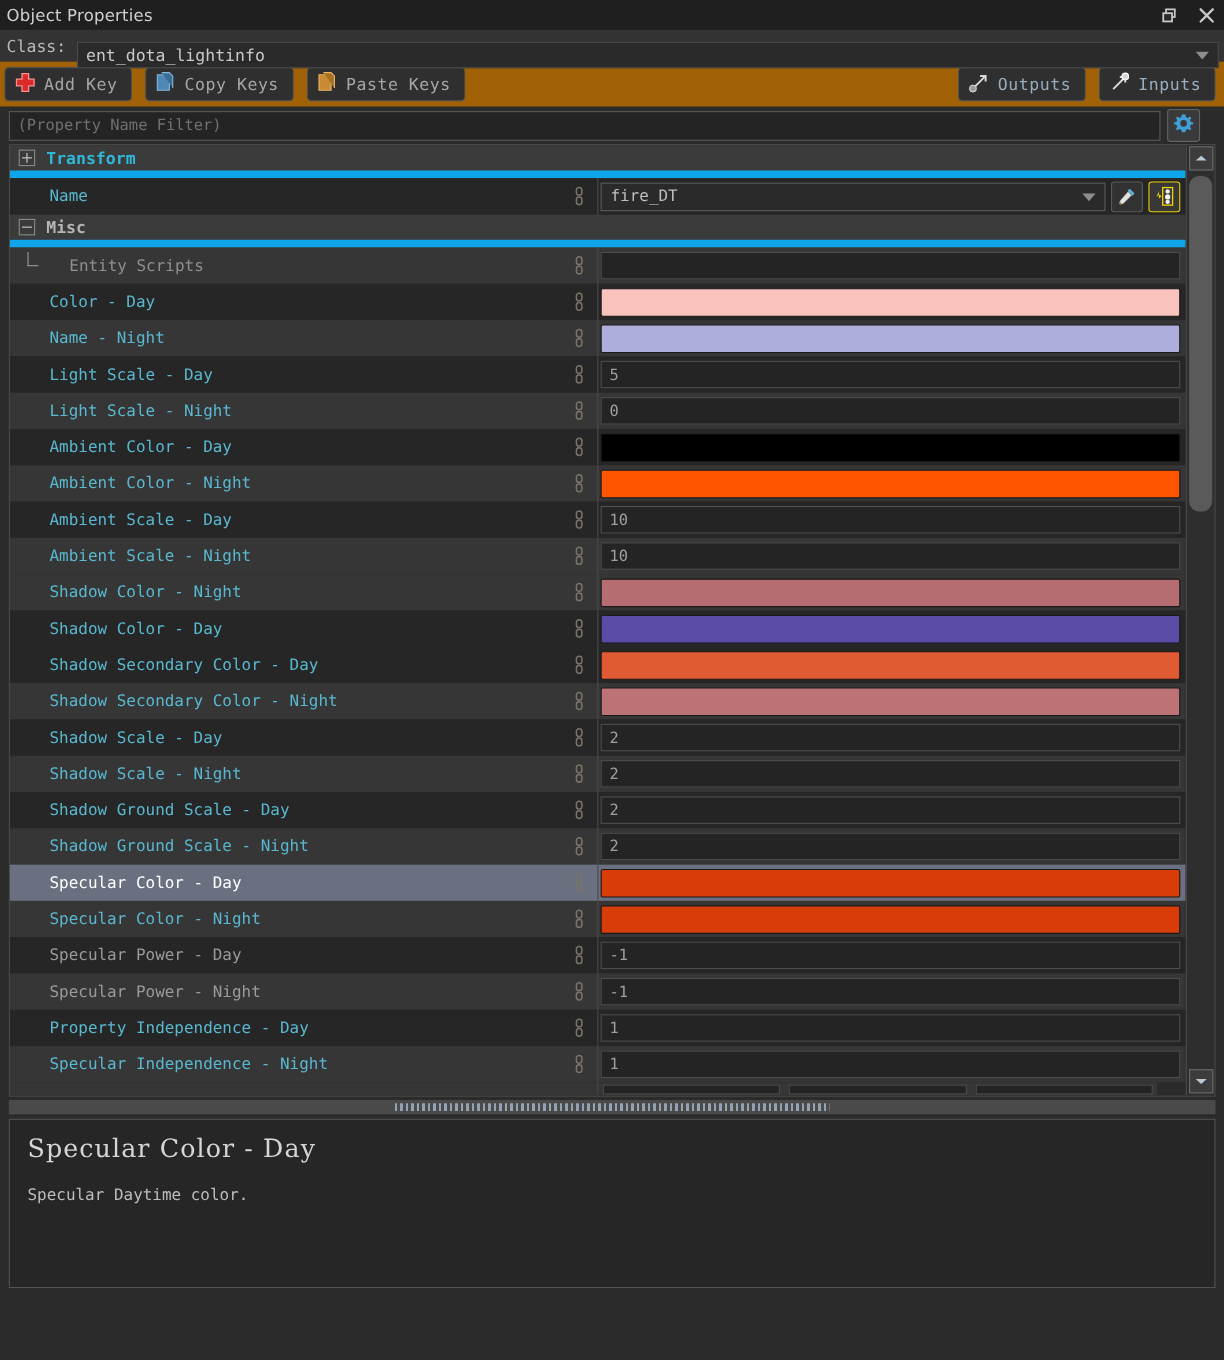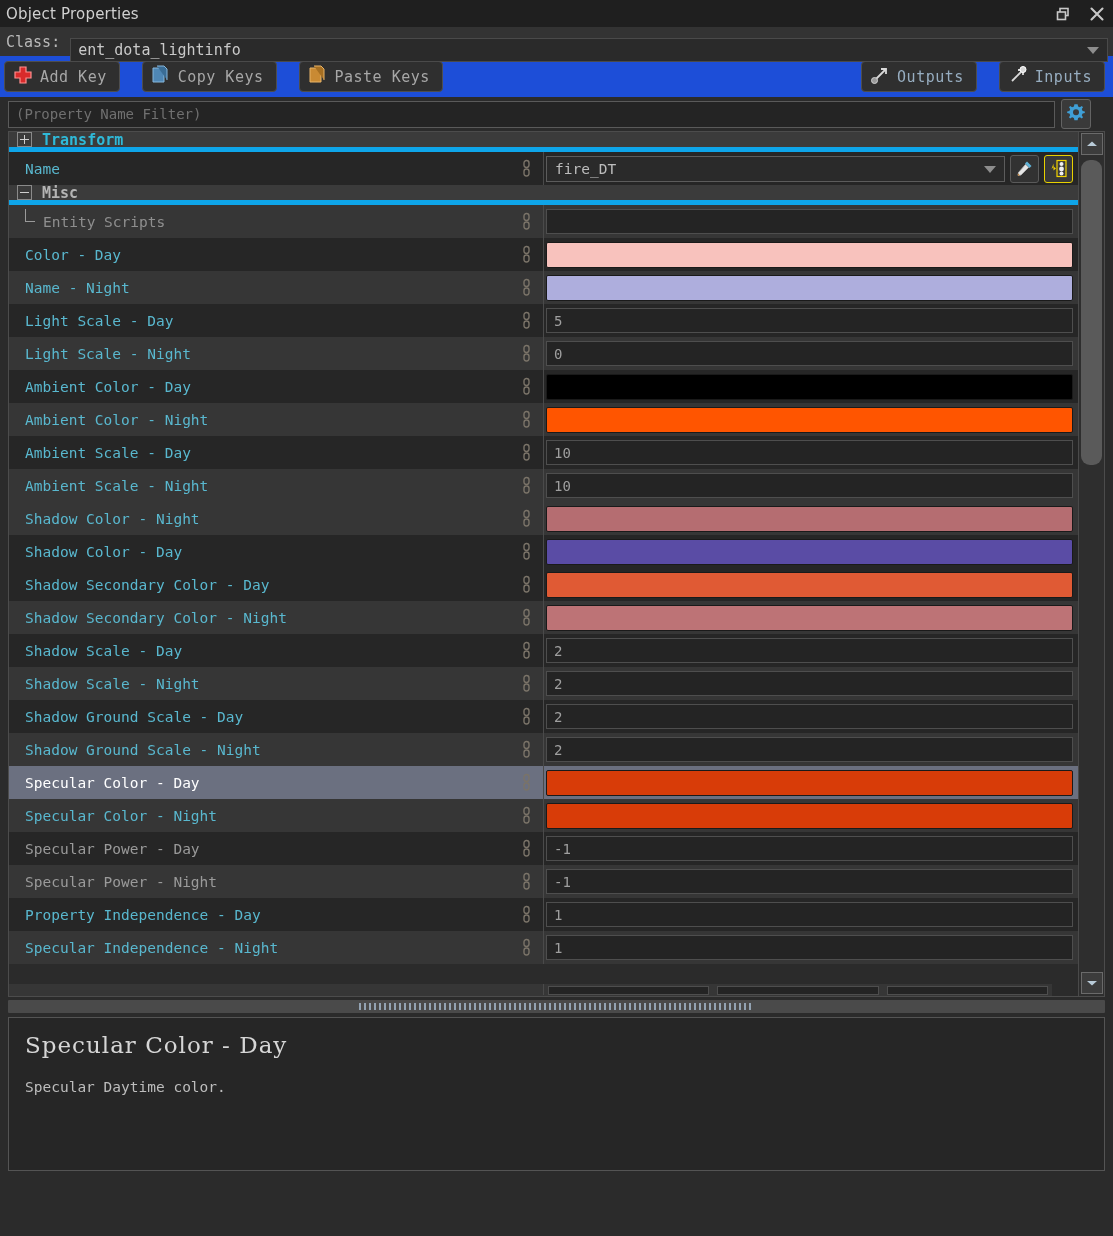--- a/index.html
+++ b/index.html
@@ -46,22 +46,22 @@
   }
   .class-combo .caret {
     position: absolute; right: 8px; top: 50%; margin-top: -3px;
     width: 0; height: 0;
     border-left: 6px solid transparent; border-right: 6px solid transparent;
     border-top: 7px solid #8d8d8d;
   }
 
   
   .toolbar {
-    height: 41px; background: #1d4ed8;
-    display: flex; align-items: center; padding: 0 8px 0 4px; gap: 10px;
+    height: 41px; background: #a16207;
+    display: flex; align-items: center; padding: 0 8px 0 4px;
   }
   .tbtn {
     height: 31px; border: 1px solid #4e4e4e; border-radius: 4px;
     background: #2f2f2f;
     display: inline-flex; align-items: center; gap: 7px;
     padding: 0 12px 0 8px; margin-right: 12px; cursor: pointer;
   }
   .tbtn .txt {
     font-size: 15px; color: #a7a7a7;
     font-family: "DejaVu Sans Mono", monospace; letter-spacing: .5px;
@@ -95,23 +95,23 @@
     border: 1px solid #4c4c4c; background: #2b2b2b;
     display: flex; position: relative; overflow: hidden;
   }
   .grid { flex: 1; position: relative; overflow: hidden; }
   .row { display: flex; height: 33px; align-items: center; position: relative; }
   .row.alt0 { background: #363636; }
   .row.alt1 { background: #262626; }
   .row.sel  { background: #6b7080; }
 
   .cat {
-    height: 20px; background: #3b3b3b;
+    height: 30px; background: #3b3b3b;
     display: flex; align-items: center; padding-left: 8px;
-    border-bottom: 5px solid #0ea5e9;
+    border-bottom: 7px solid #0ea5e9;
   }
   .cat .exp {
     width: 15px; height: 15px; border: 1px solid #8a8a8a;
     margin-right: 10px; position: relative; flex: none; cursor: pointer;
     background: #3b3b3b;
   }
   .cat .exp:before {
     content:""; position:absolute; left:2px; top:6px; width:9px; height:1px; background:#cfcfcf;
   }
   .cat .exp.plus:after {
@@ -123,21 +123,21 @@
   }
   .cat.c-transform .nm { color: #2fb9d8; }
   .cat.c-misc .nm { color: #b4b4b4; }
 
   .namecell {
     width: 501px; flex: none; display: flex; align-items: center;
     height: 100%; padding-left: 16px; position: relative;
   }
   .namecell .nm {
     font-size: 14.5px; color: #59b8cf;
-    font-family: "DejaVu Sans Mono", monospace; white-space: nowrap;
+    font-family: "DejaVu Sans Mono", monospace; white-space: nowrap; margin-left: 20px;
   }
   .row.sel .namecell .nm { color: #ffffff; }
   .namecell .nm.dim { color: #8f8f8f; }
   .namecell .nm.gray { color: #9a9a9a; }
   .namecell .tree {
     position: absolute; left: 16px; top: 4px;
     width: 10px; height: 13px;
     border-left: 1px solid #9a9a9a; border-bottom: 1px solid #9a9a9a;
   }
   .namecell.child { padding-left: 34px; }

